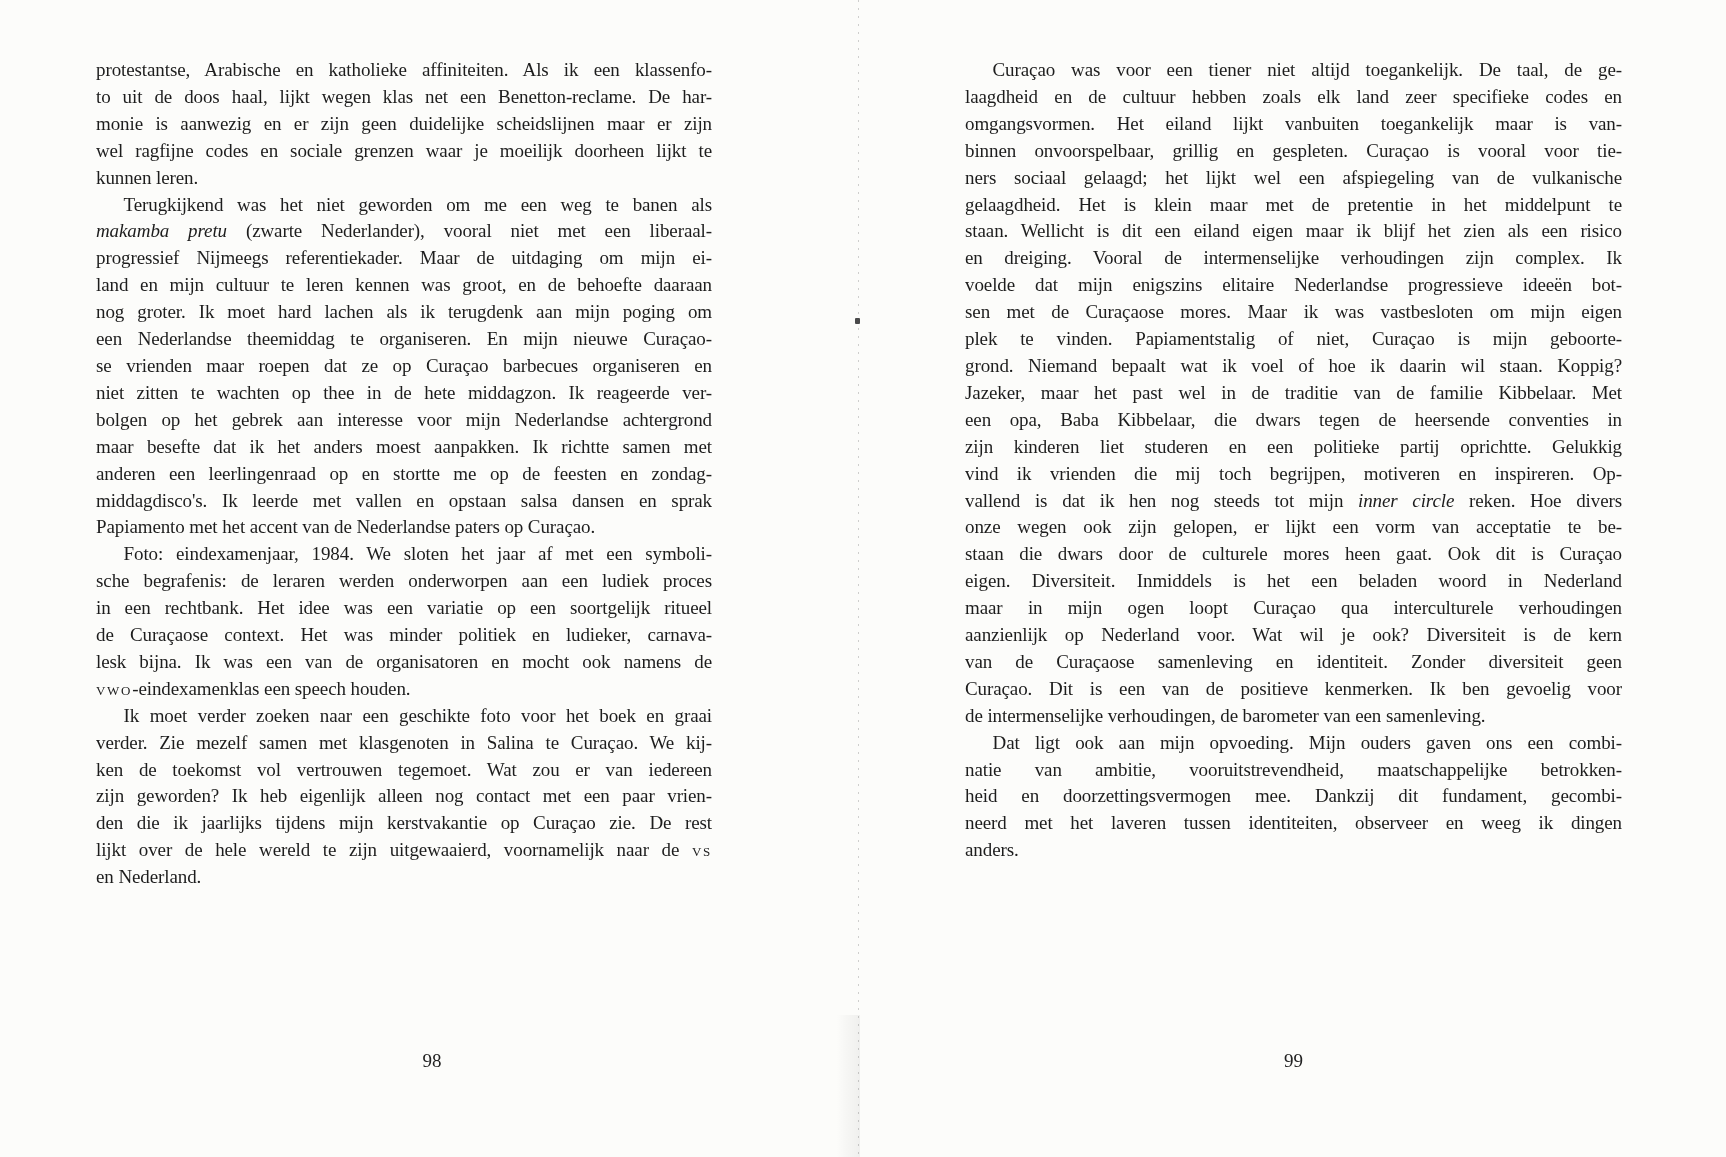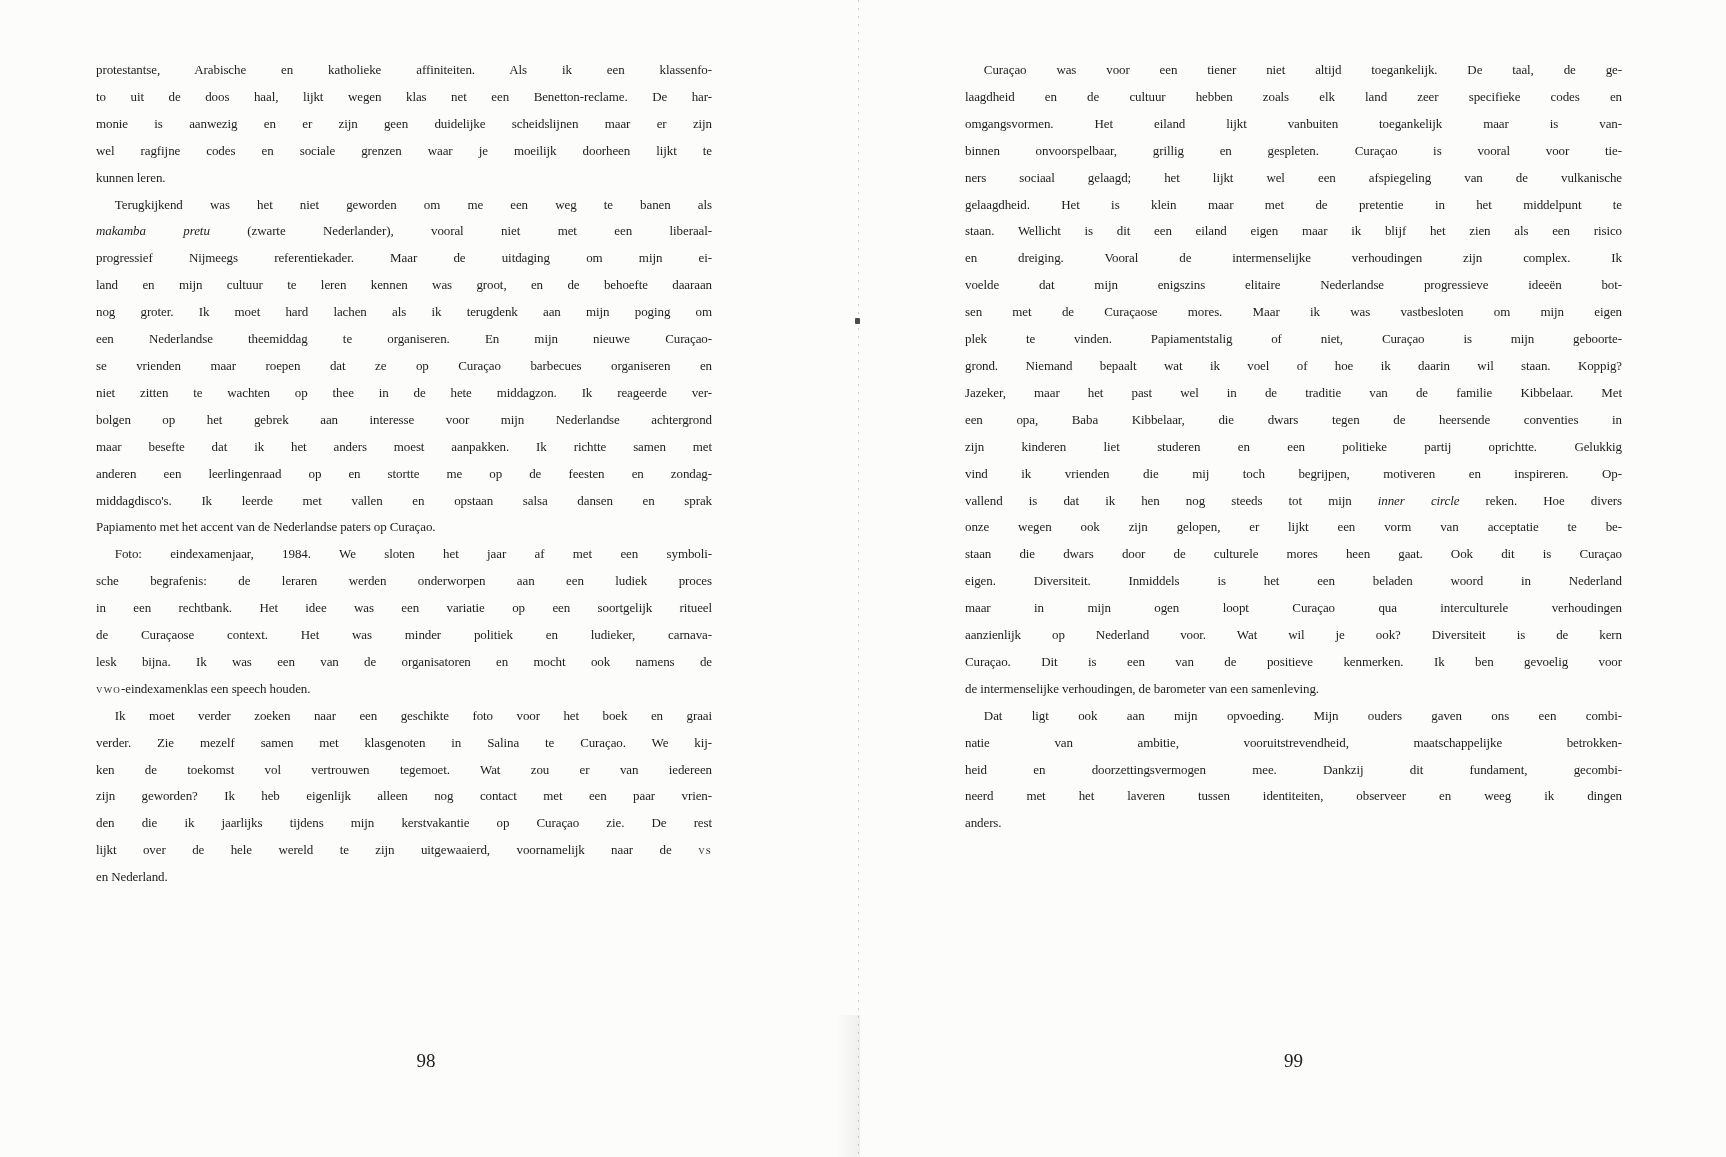--- a/index.html
+++ b/index.html
@@ -11,21 +11,21 @@
   .spread {
     position: relative;
     width: 1726px; height: 1157px;
     background: #fcfcfa;
     overflow: hidden;
     color: #1d1d1d;
   }
   .text-block {
     position: absolute;
     top: 57px;
-    font-size: 13px;
+    font-size: 19px;
     line-height: 26.9px;
     color: #1d1d1d;
   }
   .text-block.left  { left: 96px;  width: 616px; }
   .text-block.right { left: 965px; width: 657px; }
   .para { margin: 0; padding: 0; }
   .line {
     display: block;
     text-align: justify;
     text-align-last: justify;
@@ -36,21 +36,21 @@
   .line.indent { text-indent: 1.45em; }
   .it { font-style: italic; }
   .sc { font-variant: small-caps; letter-spacing: 0.09em; }
   .page-number {
     position: absolute;
     top: 1050px;
     font-size: 19px;
     text-align: center;
     color: #222;
   }
-  .page-number.left  { left: 96px;  width: 660px; }
+  .page-number.left  { left: 102px;  width: 660px; }
   .page-number.right { left: 965px; width: 657px; }
   .gutter-line {
     position: absolute;
     left: 858px; top: 0;
     width: 1px; height: 1157px;
     background: repeating-linear-gradient(
       to bottom,
       rgba(70,70,70,0.45) 0 2px,
       rgba(0,0,0,0) 2px 8px
     );
@@ -138,20 +138,21 @@
         <span class="line"><span>Jazeker, maar het past wel in de traditie van de familie Kibbelaar. Met</span></span>
         <span class="line"><span>een opa, Baba Kibbelaar, die dwars tegen de heersende conventies in</span></span>
         <span class="line"><span>zijn kinderen liet studeren en een politieke partij oprichtte. Gelukkig</span></span>
         <span class="line"><span>vind ik vrienden die mij toch begrijpen, motiveren en inspireren. Op-</span></span>
         <span class="line"><span>vallend is dat ik hen nog steeds tot mijn </span><span class="it">inner circle</span><span> reken. Hoe divers</span></span>
         <span class="line"><span>onze wegen ook zijn gelopen, er lijkt een vorm van acceptatie te be-</span></span>
         <span class="line"><span>staan die dwars door de culturele mores heen gaat. Ook dit is Curaçao</span></span>
         <span class="line"><span>eigen. Diversiteit. Inmiddels is het een beladen woord in Nederland</span></span>
         <span class="line"><span>maar in mijn ogen loopt Curaçao qua interculturele verhoudingen</span></span>
         <span class="line"><span>aanzienlijk op Nederland voor. Wat wil je ook? Diversiteit is de kern</span></span>
+        <span class="line"><span>van de Curaçaose samenleving en identiteit. Zonder diversiteit geen</span></span>
         <span class="line"><span>Curaçao. Dit is een van de positieve kenmerken. Ik ben gevoelig voor</span></span>
         <span class="line last"><span>de intermenselijke verhoudingen, de barometer van een samenleving.</span></span>
       </p>
       <p class="para">
         <span class="line indent"><span>Dat ligt ook aan mijn opvoeding. Mijn ouders gaven ons een combi-</span></span>
         <span class="line"><span>natie van ambitie, vooruitstrevendheid, maatschappelijke betrokken-</span></span>
         <span class="line"><span>heid en doorzettingsvermogen mee. Dankzij dit fundament, gecombi-</span></span>
         <span class="line"><span>neerd met het laveren tussen identiteiten, observeer en weeg ik dingen</span></span>
         <span class="line last"><span>anders.</span></span>
       </p>

